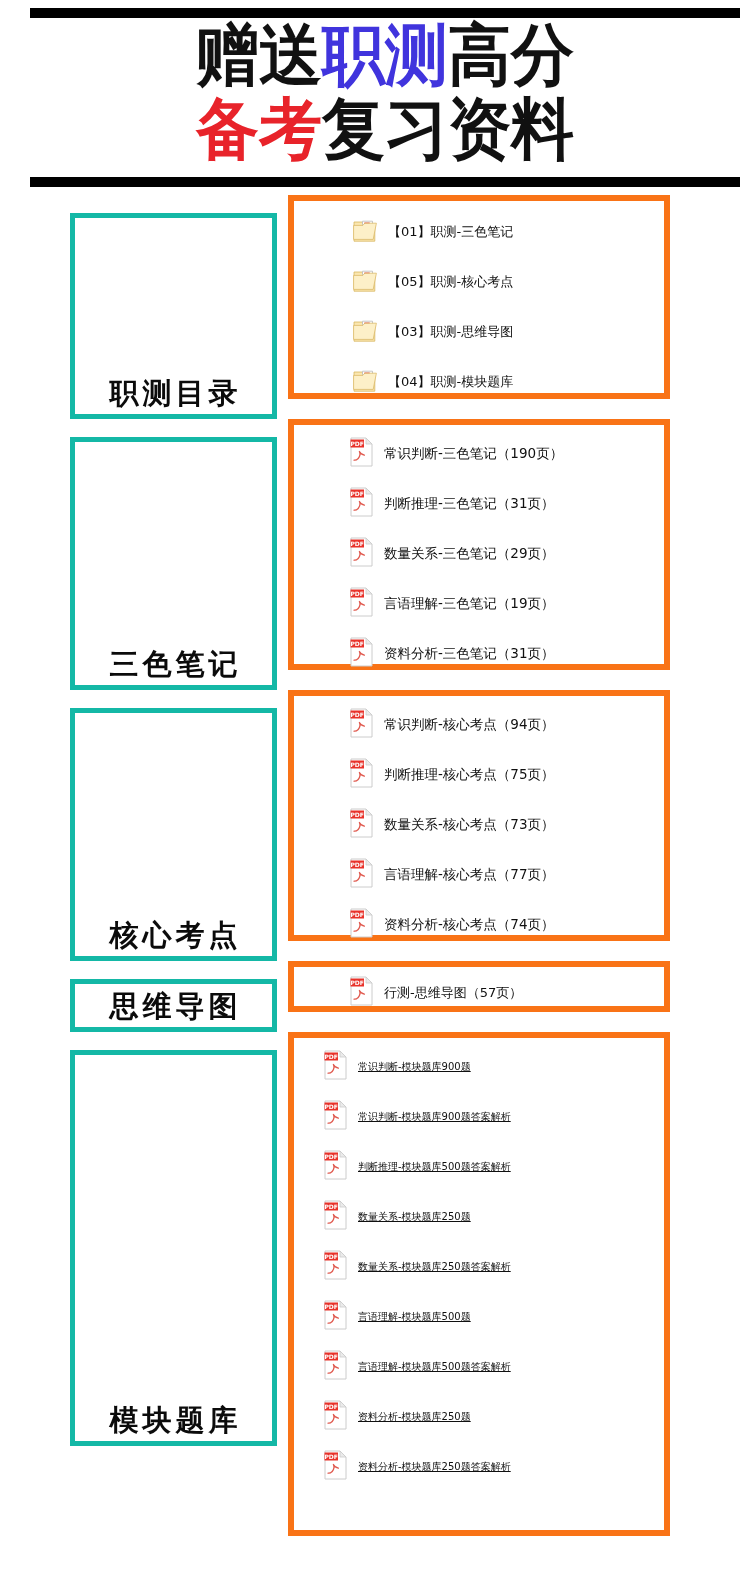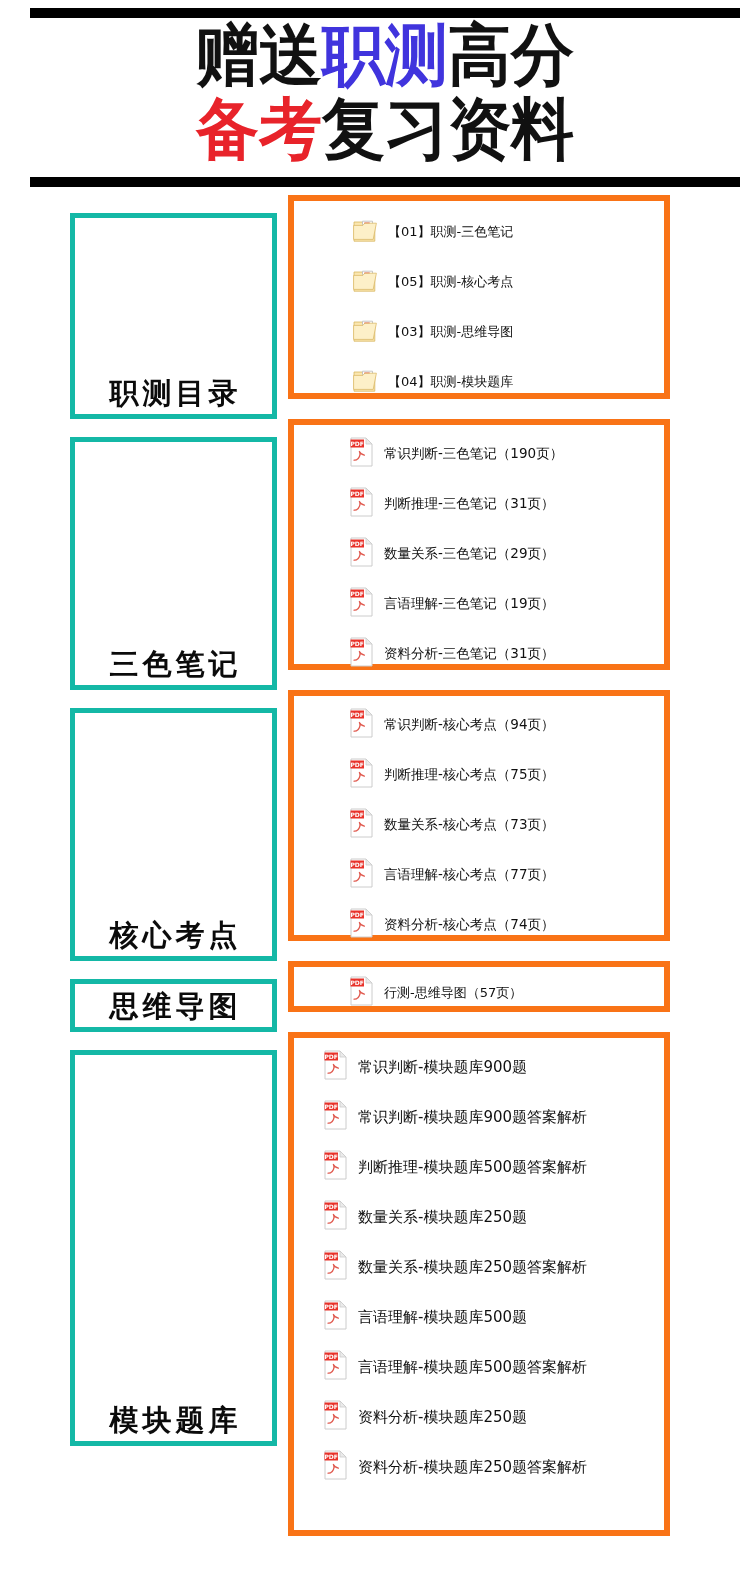--- a/index.html
+++ b/index.html
@@ -127,21 +127,21 @@
 
   .sec-notes .list-item,
   .sec-points .list-item { height: 50px; padding-left: 56px; }
   .sec-notes .item-label,
   .sec-points .item-label { font-size: 13.5px; }
 
   .sec-mind .list-item { height: 46px; padding-left: 56px; }
   .sec-mind .item-label { font-size: 13px; }
 
   .sec-bank .list-item { height: 50px; padding-left: 30px; }
-  .sec-bank .item-label { font-size: 15px; }
+  .sec-bank .item-label { font-size: 10px; text-decoration: underline; }
 </style>
 </head>
 <body>
 
 <div class="header">
   <div class="rule rule-top"></div>
 
   <div class="title-block">
     <div class="title-line"><span>赠送</span><span class="hl-blue">职测</span><span>高分</span></div>
     <div class="title-line"><span class="hl-red">备考</span><span>复习资料</span></div>

